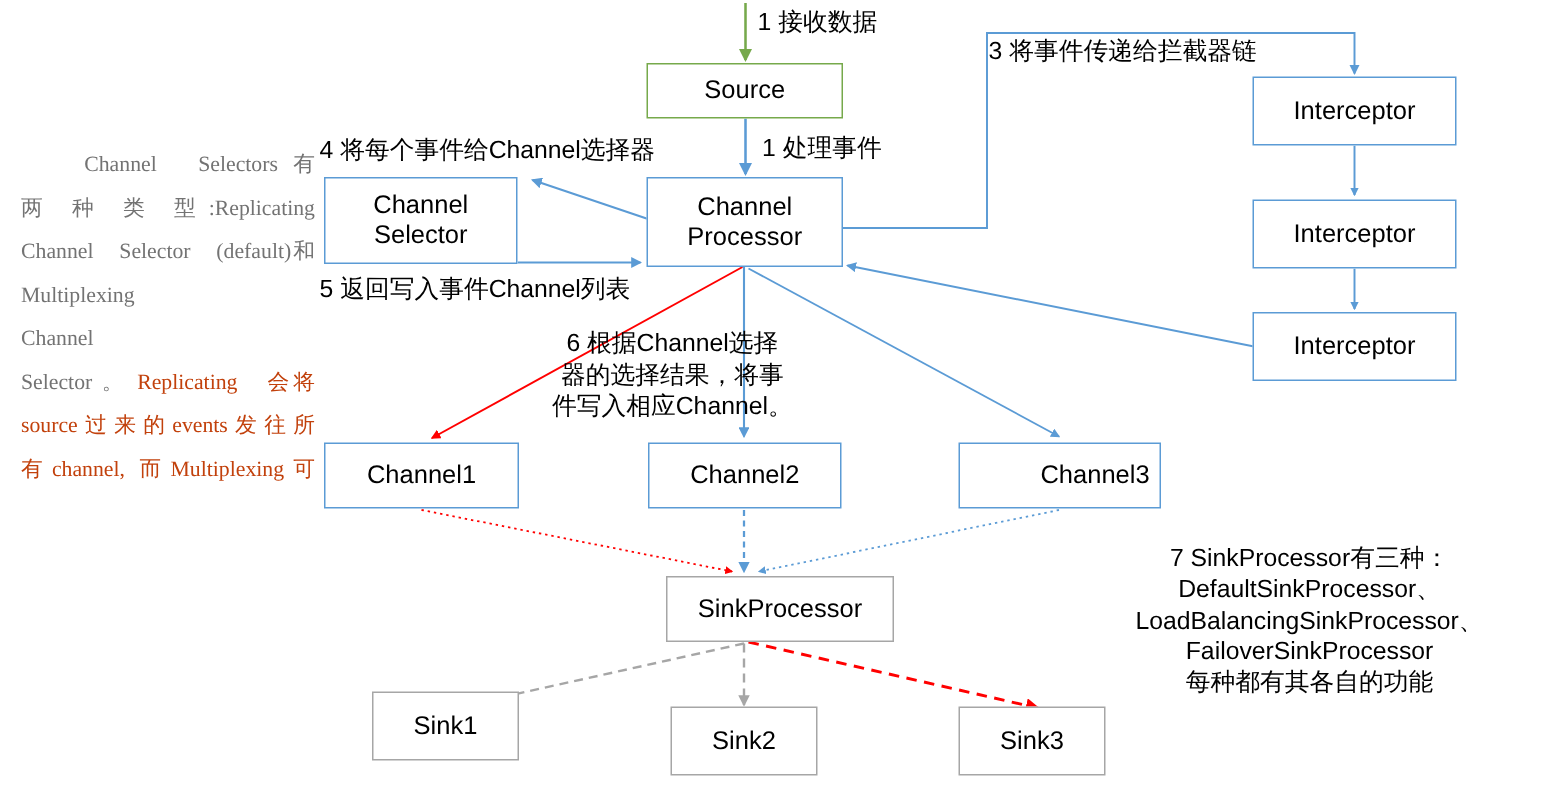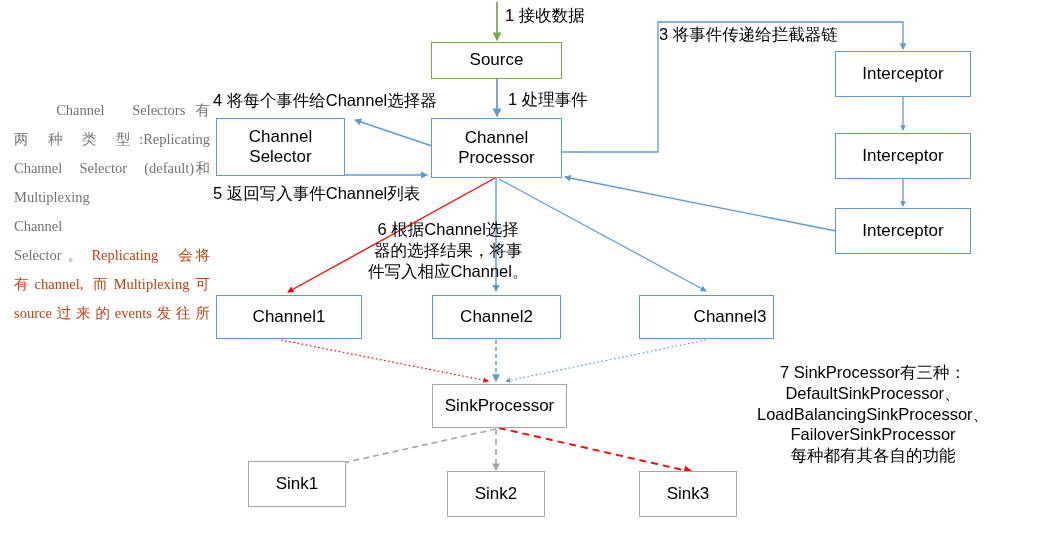--- a/index.html
+++ b/index.html
@@ -145,31 +145,31 @@
   <div class="node blue" style="left:835px; top:51px; width:136px; height:46px;">
     <span>Interceptor</span>
   </div>
   <div class="node blue" style="left:835px; top:133px; width:136px; height:46px;">
     <span>Interceptor</span>
   </div>
   <div class="node blue" style="left:835px; top:208px; width:136px; height:46px;">
     <span>Interceptor</span>
   </div>
 
-  <div class="node blue" style="left:216px; top:295px; width:146px; height:44px;text-align:center;">
+  <div class="node blue" style="left:216px; top:295px; width:130px; height:44px;text-align:center;">
     <span>Channel1</span>
   </div>
   <div class="node blue" style="left:432px; top:295px; width:129px; height:44px;">
     <span>Channel2</span>
   </div>
   <div class="node blue" style="left:639px; top:295px; width:135px; height:44px;padding-left:47px;">
     <span>Channel3</span>
   </div>
 
-  <div class="node gray" style="left:432px; top:384px; width:135px; height:44px;">
+  <div class="node gray" style="left:444px; top:384px; width:152px; height:44px;">
     <span>SinkProcessor</span>
   </div>
 
   <div class="node gray" style="left:248px; top:461px; width:98px; height:46px;">
     <span>Sink1</span>
   </div>
   <div class="node gray" style="left:447px; top:471px; width:98px; height:46px;">
     <span>Sink2</span>
   </div>
   <div class="node gray" style="left:639px; top:471px; width:98px; height:46px;">
@@ -206,20 +206,20 @@
     <p>
       <span class="seg-black">Channel　Selector　(default)和</span>
     </p>
     <p>
       <span class="seg-black">Multiplexing　　　　　Channel</span>
     </p>
     <p>
       <span class="seg-black">Selector 。 </span><span class="seg-red">Replicating　会将</span>
     </p>
     <p>
+      <span class="seg-red">source过来的events发往所</span>
+    </p>
+    <p>
       <span class="seg-red">有channel, 而Multiplexing可</span>
     </p>
-    <p>
-      <span class="seg-red">source过来的events发往所</span>
-    </p>
   </div>
 
 </div>
 
 </body></html>

